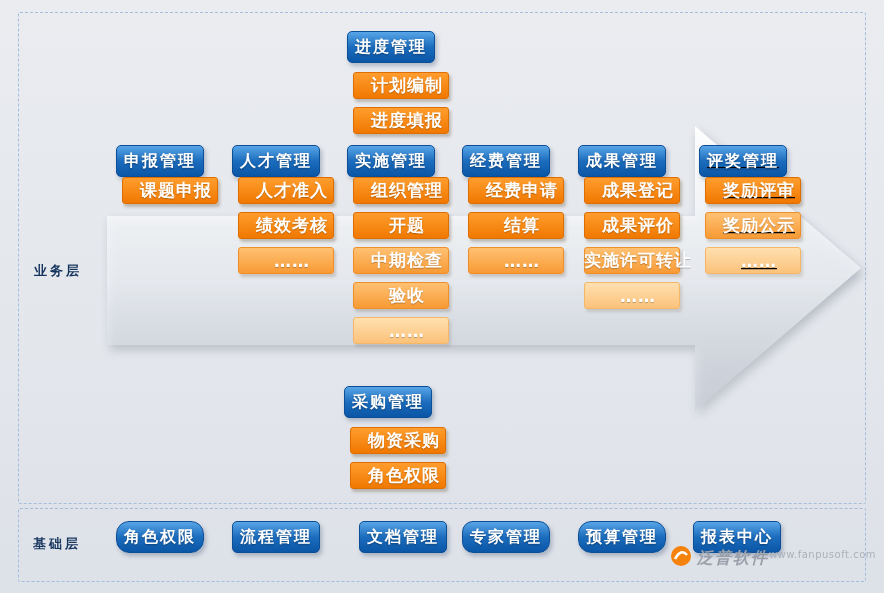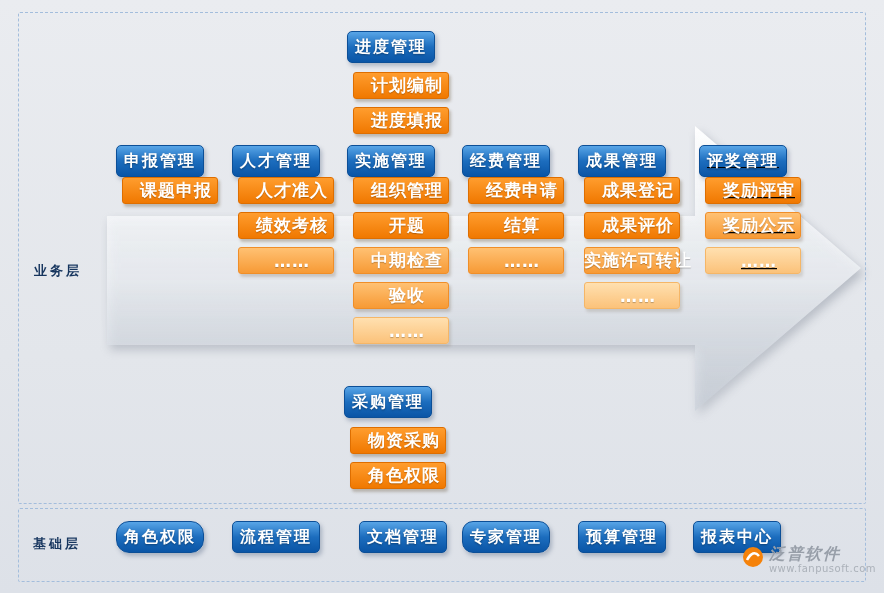--- a/index.html
+++ b/index.html
@@ -78,21 +78,21 @@
     border-color: #f5b667;
     box-shadow: 2px 3px 3px rgba(90,70,40,.16);
   }
 
   .bbtn { position: absolute; top: 12px; }
 
   .watermark {
     position: absolute; right: 8px; top: 545px; z-index: 5;
     display: flex; align-items: center; gap: 5px;
   }
-  .wm-text { display: flex; flex-direction: column; line-height: 1.1; }
+  .wm-text { display: flex; line-height: 1.1; }
   .wm-brand { font-size: 16px; font-weight: bold; font-style: italic; color: #989fa9; letter-spacing: 2px; }
   .wm-url   { font-size: 10px; color: #abb1b9; letter-spacing: .5px; }
 </style>
 </head>
 <body>
 
 <div class="canvas">
 
   <div class="panel business">
 
@@ -182,21 +182,21 @@
 
   </div>
 
   <div class="panel base">
     <div class="layer-label base">基础层</div>
 
     <div class="hbtn bbtn" style="left:97px;border-radius:13px;">角色权限</div>
     <div class="hbtn bbtn" style="left:213px;">流程管理</div>
     <div class="hbtn bbtn" style="left:308px;margin-left:32px;">文档管理</div>
     <div class="hbtn bbtn" style="left:443px;border-radius:11px;">专家管理</div>
-    <div class="hbtn bbtn" style="left:559px;">预算管理</div>
+    <div class="hbtn bbtn" style="left:559px;border-radius:13px;">预算管理</div>
     <div class="hbtn bbtn" style="left:674px;">报表中心</div>
   </div>
 
   <div class="watermark">
     <span>
       <svg width="22" height="22" viewBox="0 0 22 22">
         <circle cx="11" cy="11" r="10" fill="#f5820a"></circle>
         <path d="M5 14 Q11 3 17 10" stroke="#ffffff" stroke-width="2.6" fill="none"></path>
       </svg>
     </span>

